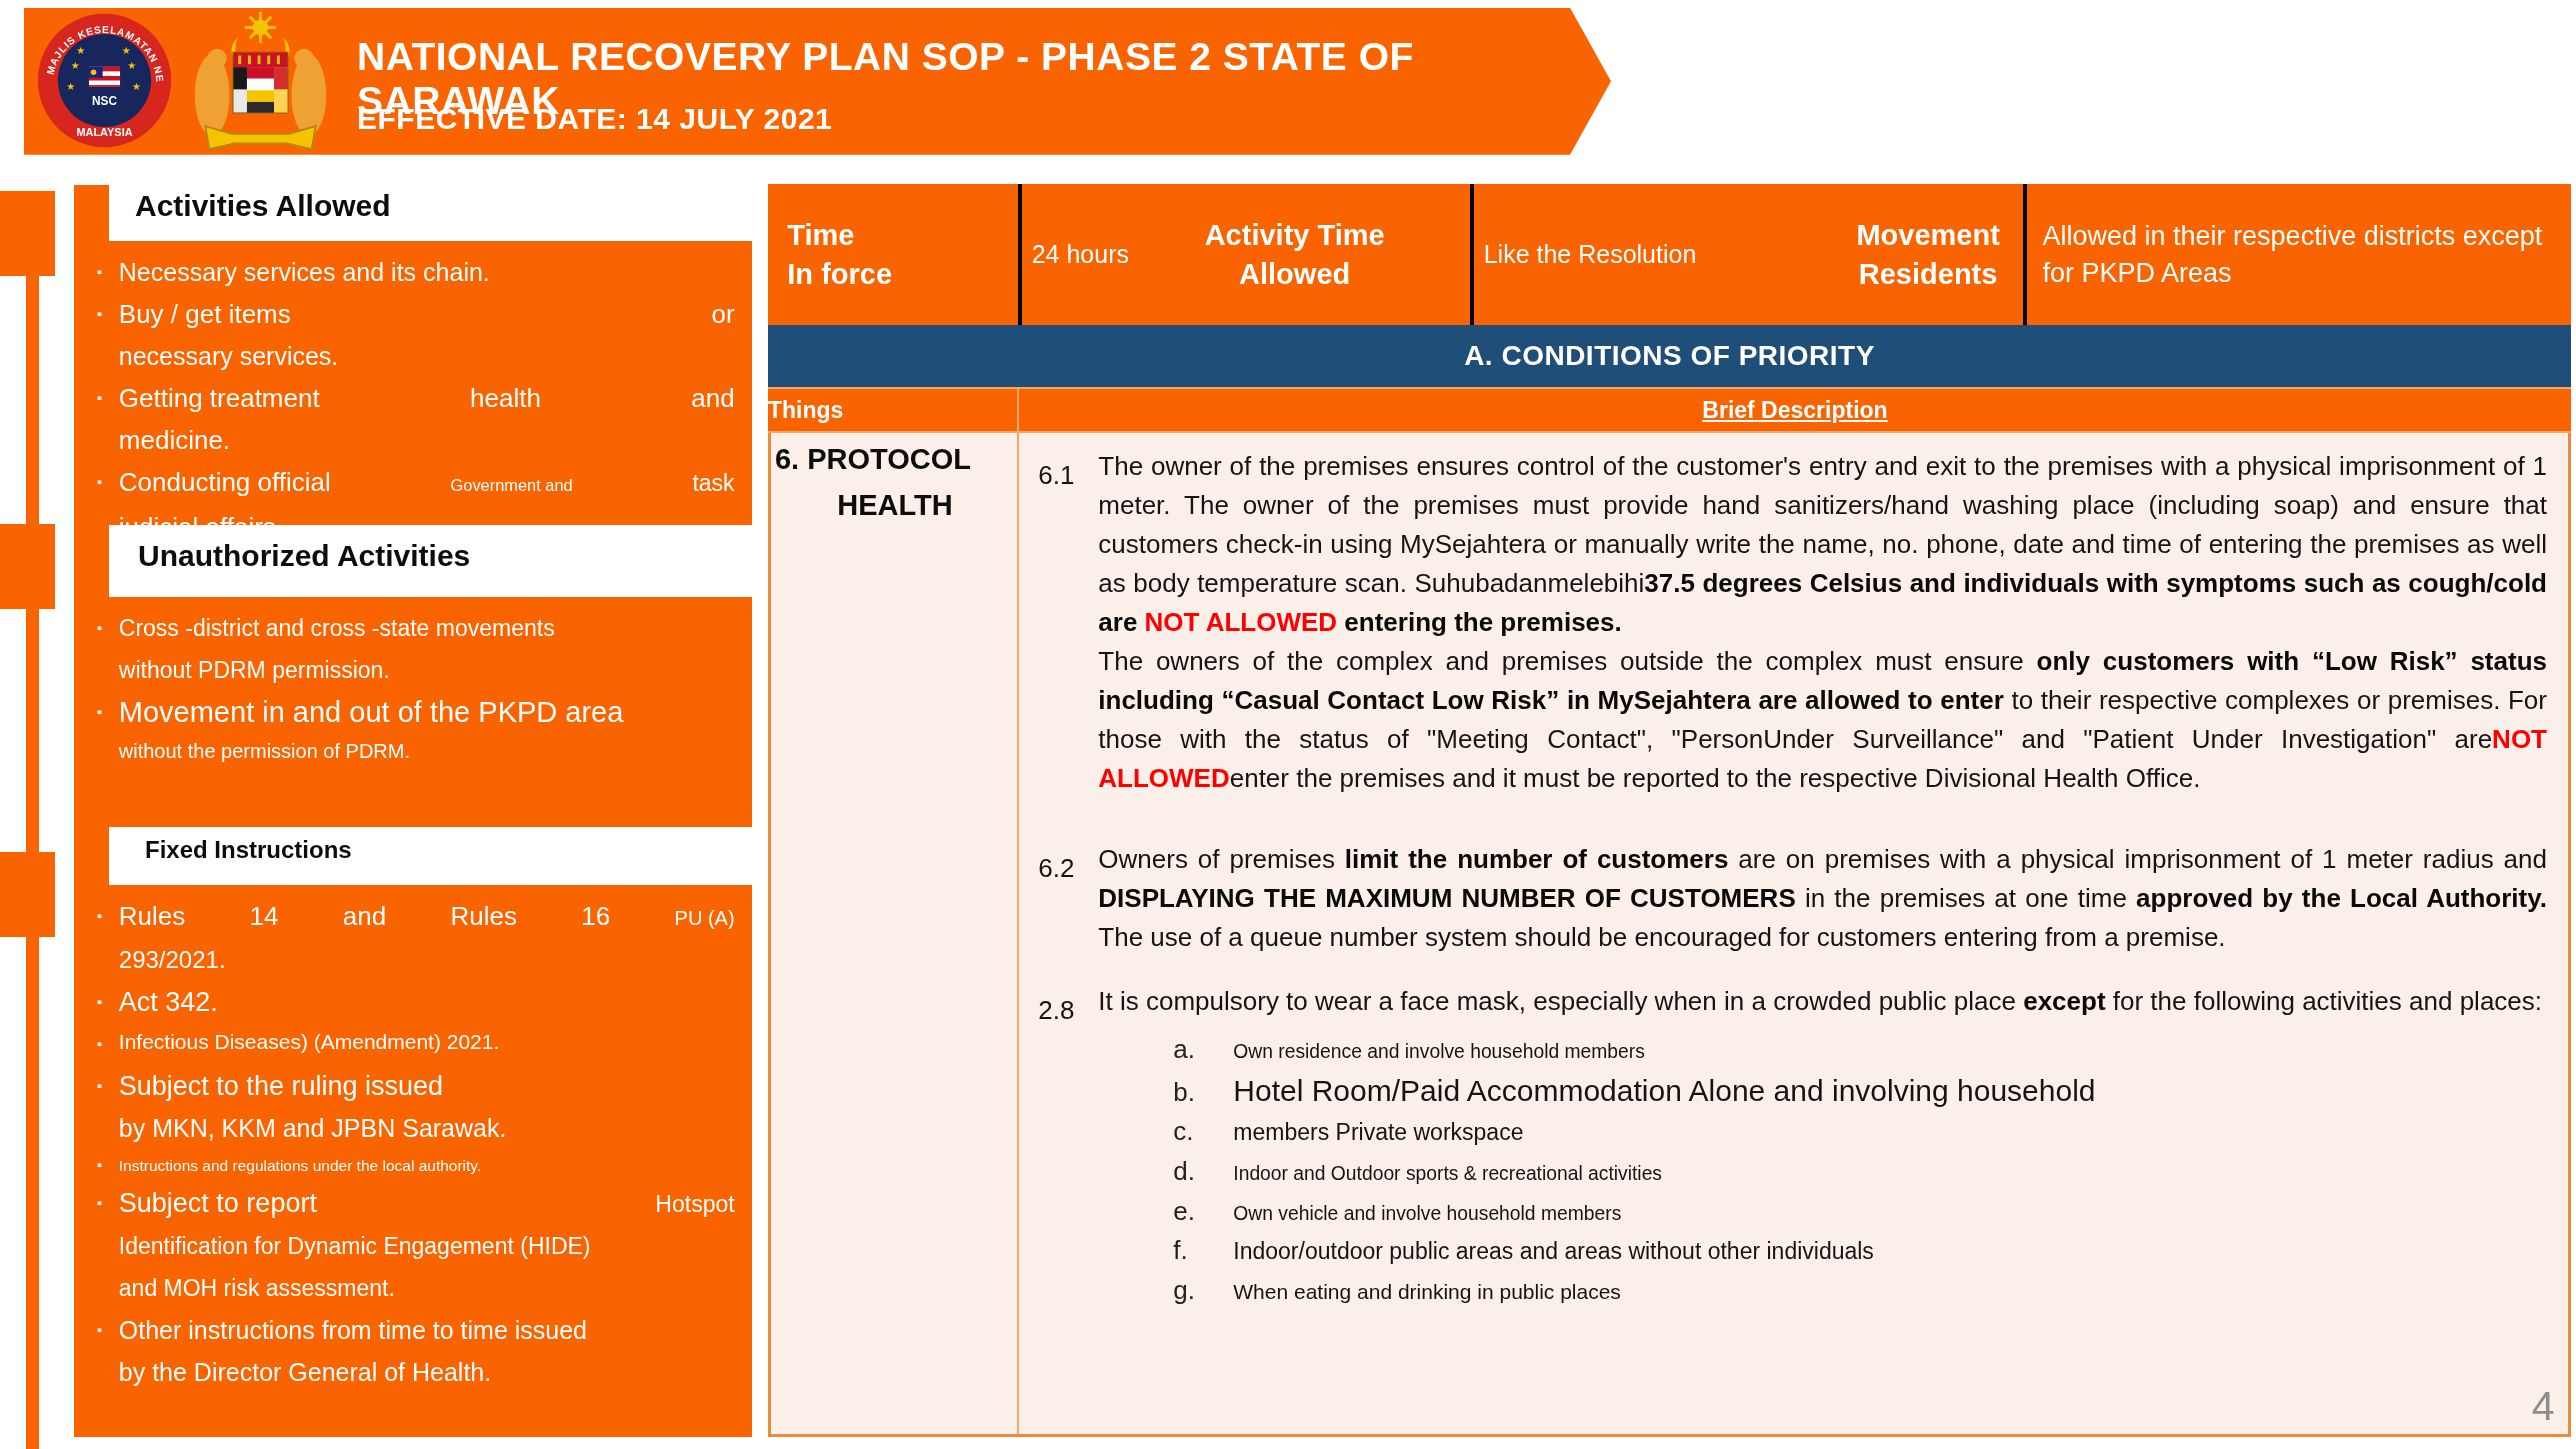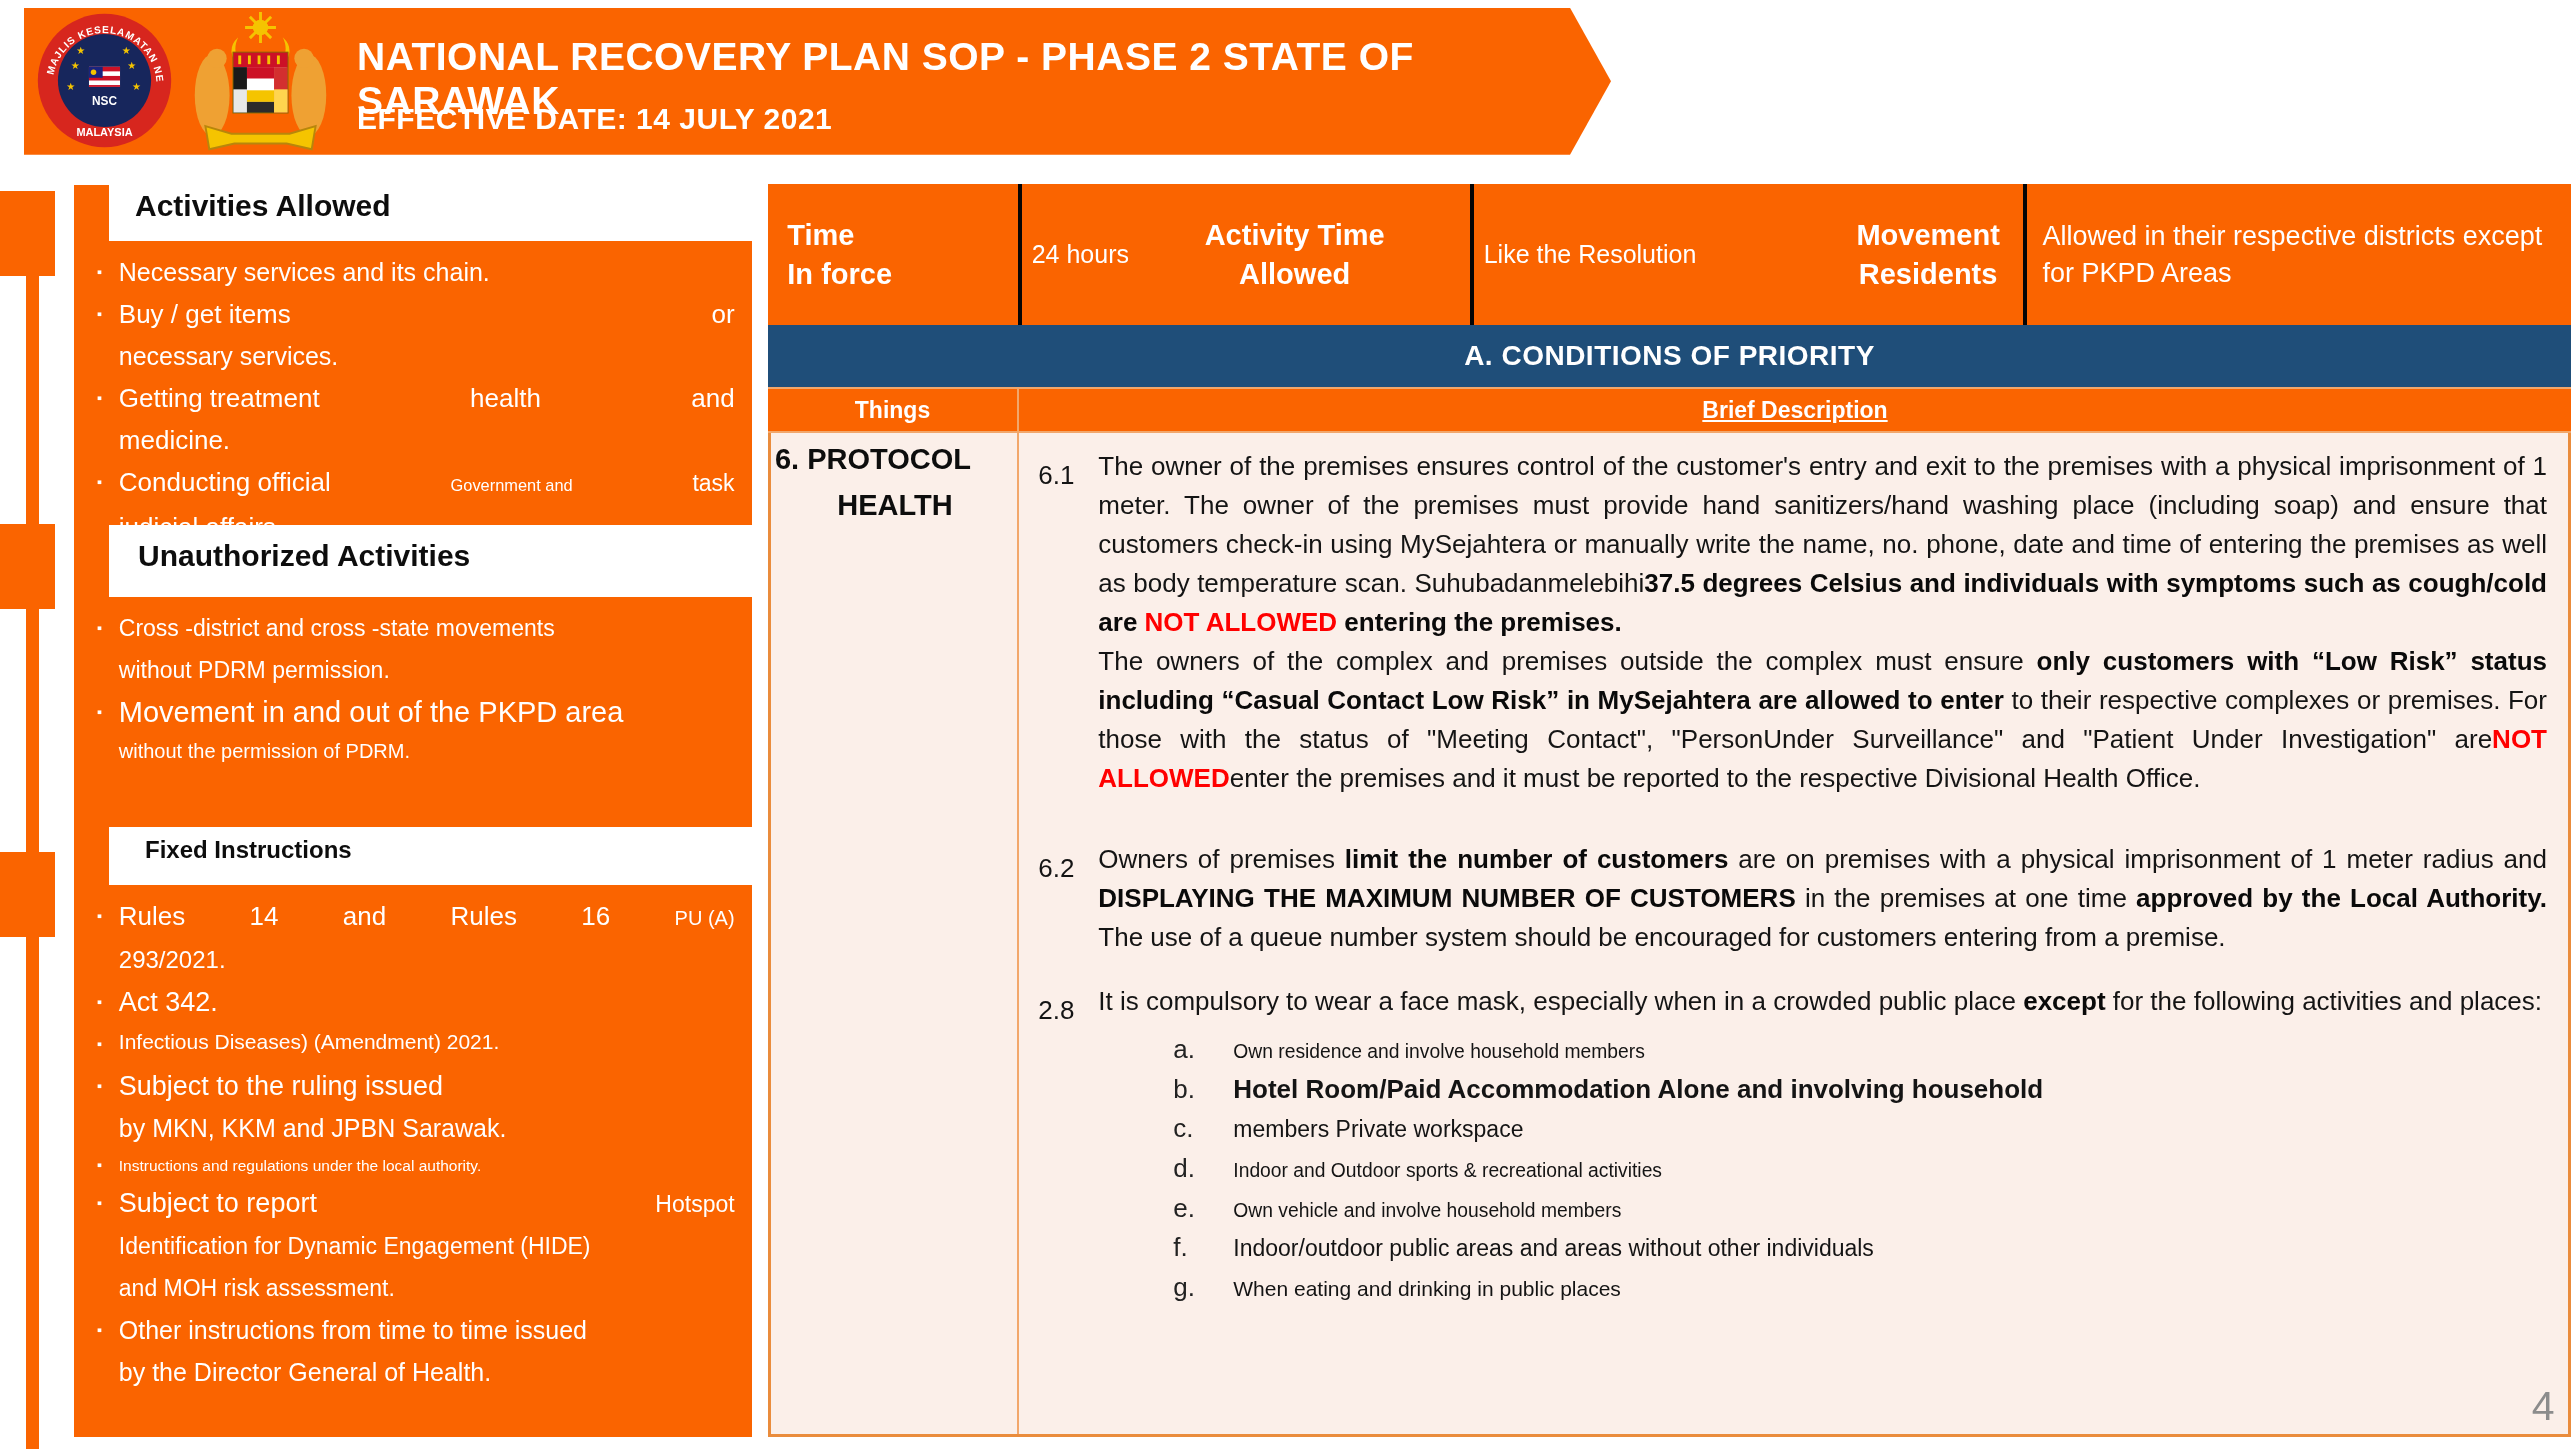--- a/index.html
+++ b/index.html
@@ -50,41 +50,41 @@
   .thc4{flex:1;padding:0 5.8px 0 15.5px;}
   .th-b{font-weight:bold;font-size:29px;line-height:39px;}
   .th-r{font-size:25px;}
   .th-c4{font-size:27px;line-height:37px;}
   .centerfill{margin:0 auto;text-align:center;}
   .rightpush{margin-left:auto;margin-right:13.5px;text-align:center;}
   .bluebar{height:62px;background:#1F4E79;color:#fff;display:flex;align-items:center;justify-content:center;
            font-weight:bold;font-size:28px;letter-spacing:0.5px;}
   .subhead{height:46px;display:flex;background:#FA6400;color:#fff;font-weight:bold;font-size:23px;
            border-top:2.9px solid #F2A76B;border-bottom:2.9px solid #F2A76B;}
-  .shc1{width:251px;display:flex;align-items:center;justify-content:center;border-right:2.9px solid #F2A76B;}
+  .shc1{width:251px;display:flex;align-items:center;border-right:2.9px solid #F2A76B;}
   .shc2{flex:1;display:flex;align-items:center;justify-content:center;text-decoration:underline;}
   .tbody{flex:1;display:flex;background:#FBEFE9;border-left:3.9px solid #EA8C3C;border-right:3.9px solid #EA8C3C;
          border-bottom:3.9px solid #EA8C3C;position:relative;}
   .things-cell{width:248px;border-right:2.9px solid #F2A76B;padding:9.7px 1.9px 0 3.9px;font-weight:bold;
                font-size:29px;color:#0d0d0d;}
   .things-l2{text-align:center;margin-top:13.5px;}
   .desc-cell{flex:1;padding:13.5px 21px 0 19.3px;font-size:26px;color:#141414;}
   .para{position:relative;padding-left:60px;text-align:justify;line-height:39px;}
   .pnum{position:absolute;left:0;top:9px;}
   .b{font-weight:bold;color:#0a0a0a;}
   .rb{font-weight:bold;color:#FF0000;}
   .p61{margin-bottom:42px;}
   .p62{margin-bottom:25px;}
   .p63{margin-bottom:13.5px;}
   .mask-list{padding-left:135px;}
   .mrow{display:flex;align-items:baseline;margin-bottom:8.7px;}
   .mletter{width:60px;min-width:60px;font-size:26px;color:#222;}
   .mtext{color:#141414;}
   .mrow:nth-child(1) .mtext{font-size:19.3px;}
-  .mrow:nth-child(2) .mtext{font-size:26px;font-weight:bold;}
+  .mrow:nth-child(2) .mtext{font-size:30px;}
   .mrow:nth-child(3) .mtext{font-size:23px;}
   .mrow:nth-child(4) .mtext{font-size:19.3px;}
   .mrow:nth-child(5) .mtext{font-size:19.3px;}
   .mrow:nth-child(6) .mtext{font-size:23px;}
   .mrow:nth-child(7) .mtext{font-size:21px;}
   .pagenum{position:absolute;right:13.5px;bottom:3.9px;font-size:41px;color:#8C8C8C;}
 </style>
 </head>
 <body>
 

